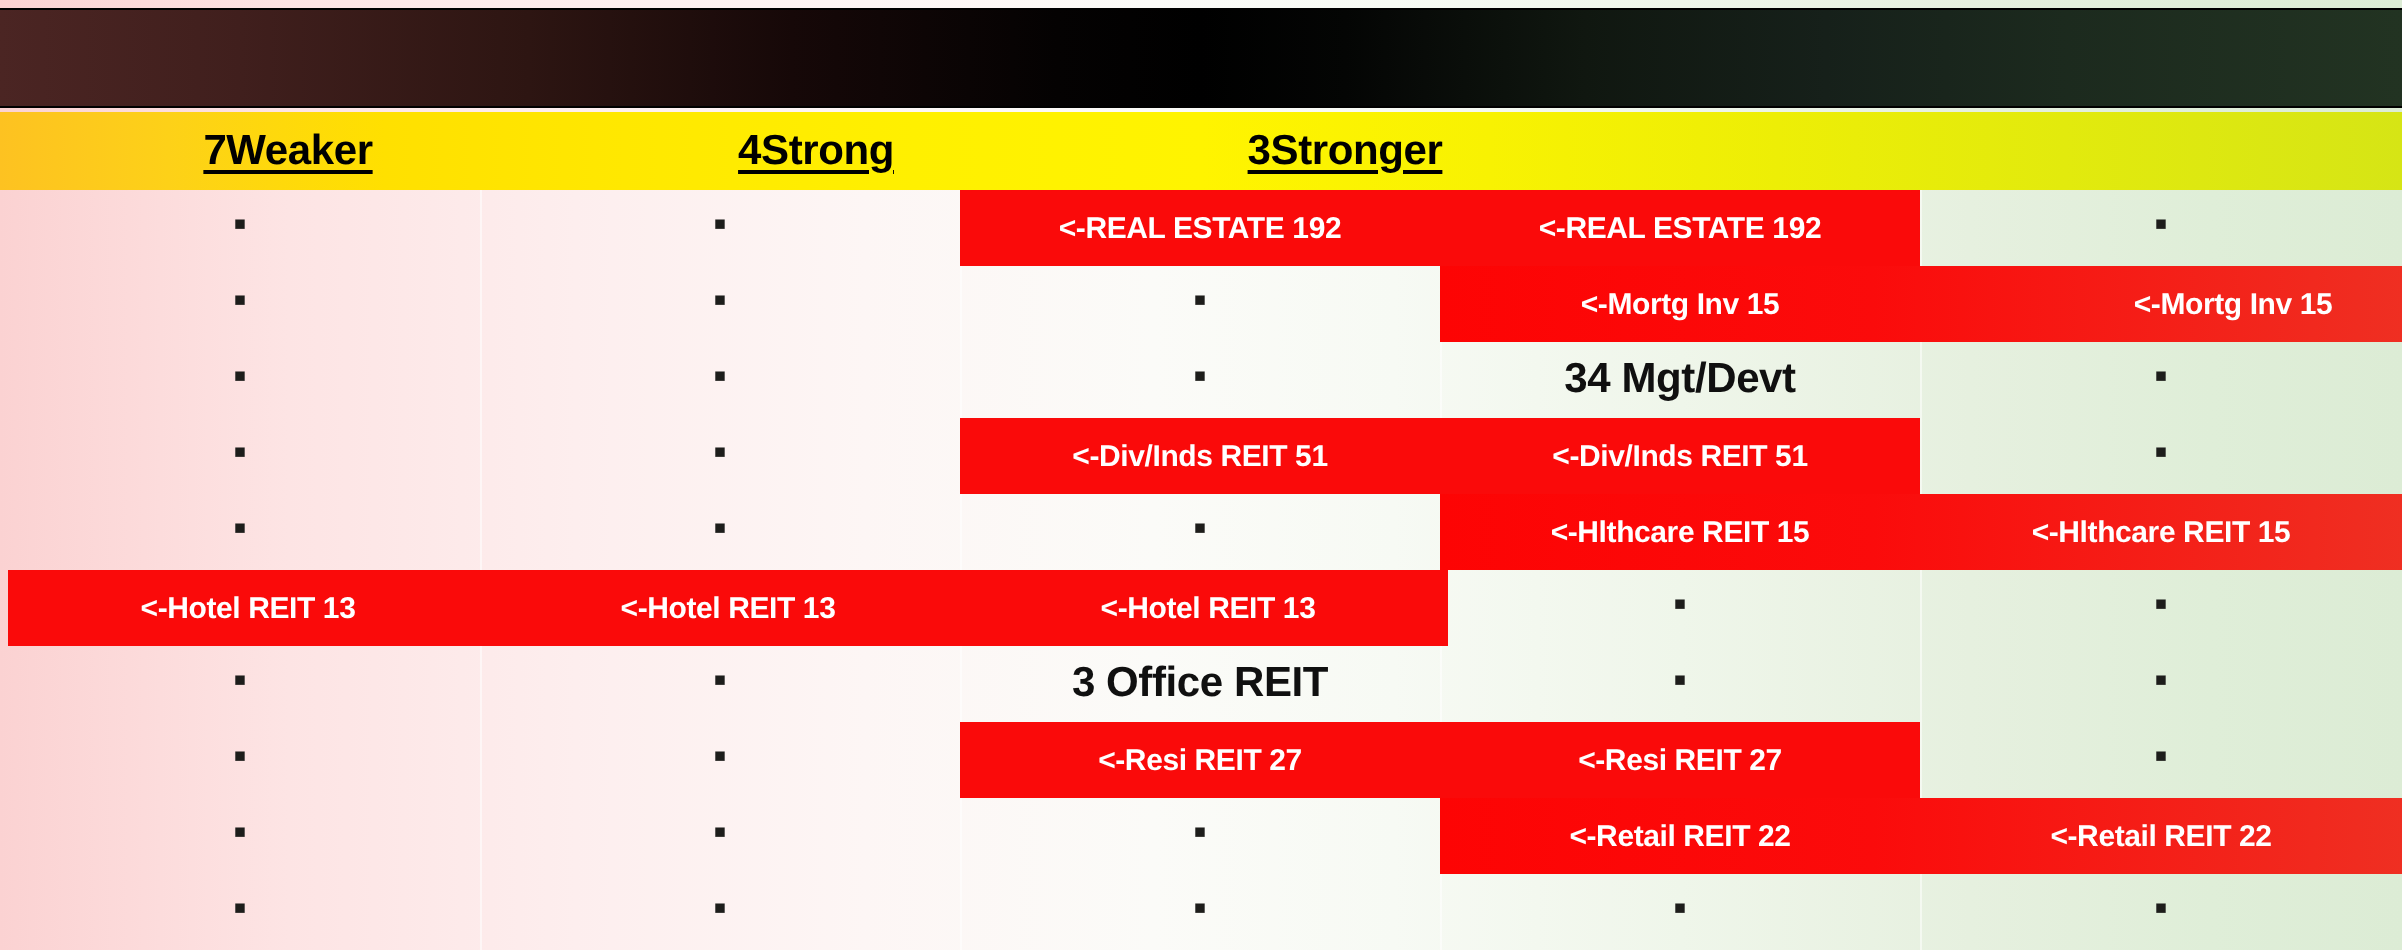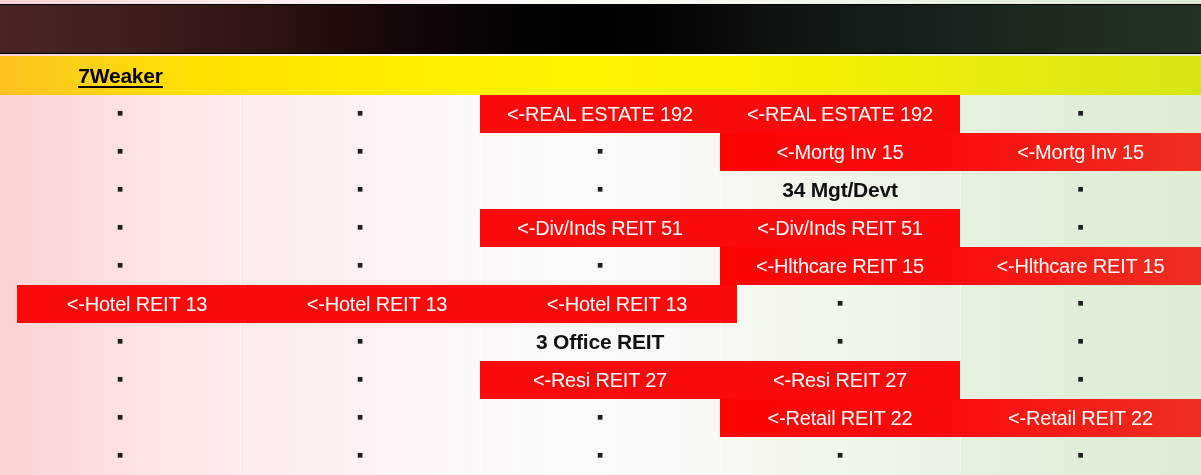--- a/index.html
+++ b/index.html
@@ -69,20 +69,21 @@
         #e2ea0d 86%,
         #d6e515 100%);
     display: flex;
   }
   .hcell {
     width: 240px;
     flex: 0 0 240px;
     display: flex;
     align-items: center;
     justify-content: center;
+    padding-left: 24px;
   }
   .hcell:last-child { flex: 0 0 241px; width: 241px; }
   .hlabel {
     color: #000000;
     font-size: 21px;
     font-weight: bold;
     text-decoration: underline;
     text-underline-offset: 3px;
     letter-spacing: -0.2px;
     white-space: nowrap;
@@ -139,22 +140,22 @@
   .bar.fade {
     background: linear-gradient(to right, #fd0404 0%, #fb0b0b 45%, #ef2f22 100%);
   }
   .barseg {
     width: 240px;
     flex: 0 0 240px;
     display: flex;
     align-items: center;
     justify-content: center;
     color: #ffffff;
-    font-size: 20px;
-    font-weight: normal;
+    font-size: 15px;
+    font-weight: bold;
     white-space: nowrap;
     letter-spacing: -0.2px;
   }
   .barseg.wide { flex: 0 0 241px; width: 241px; }
 
   
   .plainlabel {
     position: absolute;
     top: 0;
     width: 240px;
@@ -173,20 +174,26 @@
 <body>
 
 <div id="page">
 
   <div id="topbar"></div>
 
   <div id="headerband">
     <div class="hcell">
       <span class="hlabel">7Weaker</span>
     </div>
+    <div class="hcell">
+      <span class="hlabel">4Strong</span>
+    </div>
+    <div class="hcell">
+      <span class="hlabel">3Stronger</span>
+    </div>
   </div>
 
   <div id="grid">
       <div class="colline" style="left: 240px;"></div>
       <div class="colline" style="left: 480px;"></div>
       <div class="colline" style="left: 720px;"></div>
       <div class="colline" style="left: 960px;"></div>
       <div class="row">
         <div class="dot" style="left: 0px; width: 240px;">
           <span>▪</span>
@@ -205,21 +212,21 @@
       <div class="row">
         <div class="dot" style="left: 0px; width: 240px;">
           <span>▪</span>
         </div>
         <div class="dot" style="left: 240px; width: 240px;">
           <span>▪</span>
         </div>
         <div class="dot" style="left: 480px; width: 240px;">
           <span>▪</span>
         </div>
-        <div class="bar fade" style="left: 720px; width: 481px;">
+        <div class="bar fade" style="left: 720px; width: 481px; gap: 36px;">
           <div class="barseg">&lt;-Mortg Inv 15</div>
           <div class="barseg wide">&lt;-Mortg Inv 15</div>
         </div>
       </div>
       <div class="row">
         <div class="dot" style="left: 0px; width: 240px;">
           <span>▪</span>
         </div>
         <div class="dot" style="left: 240px; width: 240px;">
           <span>▪</span>
@@ -256,21 +263,21 @@
         </div>
         <div class="dot" style="left: 480px; width: 240px;">
           <span>▪</span>
         </div>
         <div class="bar fade" style="left: 720px; width: 481px;">
           <div class="barseg">&lt;-Hlthcare REIT 15</div>
           <div class="barseg wide">&lt;-Hlthcare REIT 15</div>
         </div>
       </div>
       <div class="row">
-        <div class="bar" style="left: 17px; width: 720px;">
+        <div class="bar" style="left: 4px; width: 720px;">
           <div class="barseg">&lt;-Hotel REIT 13</div>
           <div class="barseg">&lt;-Hotel REIT 13</div>
           <div class="barseg">&lt;-Hotel REIT 13</div>
         </div>
         <div class="dot" style="left: 720px; width: 240px;">
           <span>▪</span>
         </div>
         <div class="dot" style="left: 960px; width: 241px;">
           <span>▪</span>
         </div>

